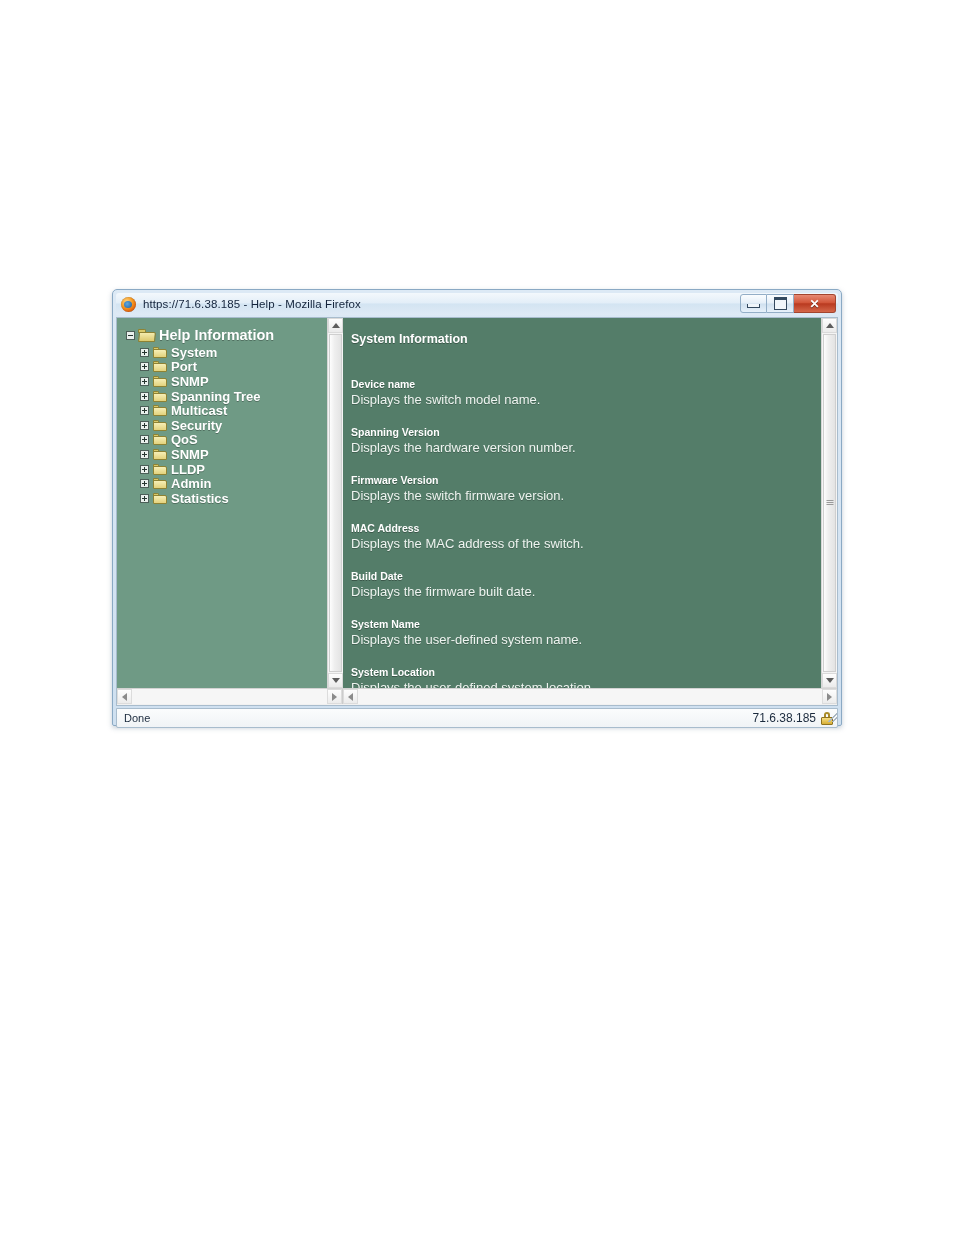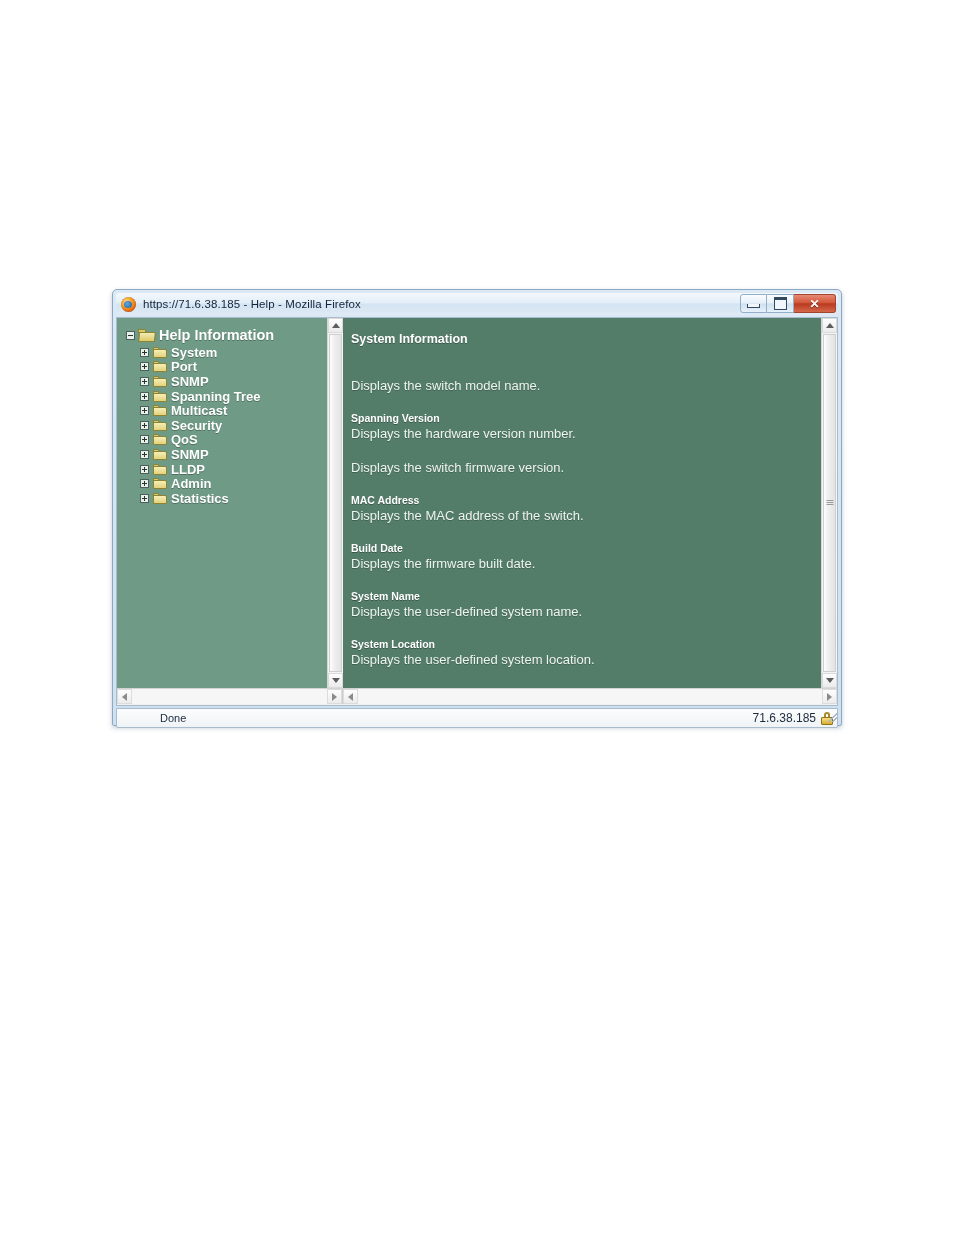--- a/index.html
+++ b/index.html
@@ -365,21 +365,20 @@
     border-radius: 0 0 2px 2px;
     box-sizing: border-box;
     display: flex;
     align-items: center;
     padding: 0 4px 0 7px;
   }
   #status-text {
     font-size: 11px;
     color: #1b2a3d;
     flex: 1 1 auto;
-    margin-left: 36px;
   }
   #status-host {
     font-size: 12px;
     color: #1b2a3d;
     margin-right: 5px;
   }
   #lock-icon {
     width: 12px; height: 13px;
     position: relative;
     flex: 0 0 auto;
@@ -517,27 +516,29 @@
             <span class="arrow-down"></span>
           </div>
         </div>
       </div>
 
       <div id="doc-pane">
         <div id="doc-scroll-inner">
           <div id="doc-title">System Information</div>
 
           <div class="doc-entry">
+            <div class="doc-term">Device name</div>
             <div class="doc-desc">Displays the switch model name.</div>
           </div>
           <div class="doc-entry">
             <div class="doc-term">Spanning Version</div>
             <div class="doc-desc">Displays the hardware version number.</div>
           </div>
           <div class="doc-entry">
+            <div class="doc-term">Firmware Version</div>
             <div class="doc-desc">Displays the switch firmware version.</div>
           </div>
           <div class="doc-entry">
             <div class="doc-term">MAC Address</div>
             <div class="doc-desc">Displays the MAC address of the switch.</div>
           </div>
           <div class="doc-entry">
             <div class="doc-term">Build Date</div>
             <div class="doc-desc">Displays the firmware built date.</div>
           </div>

